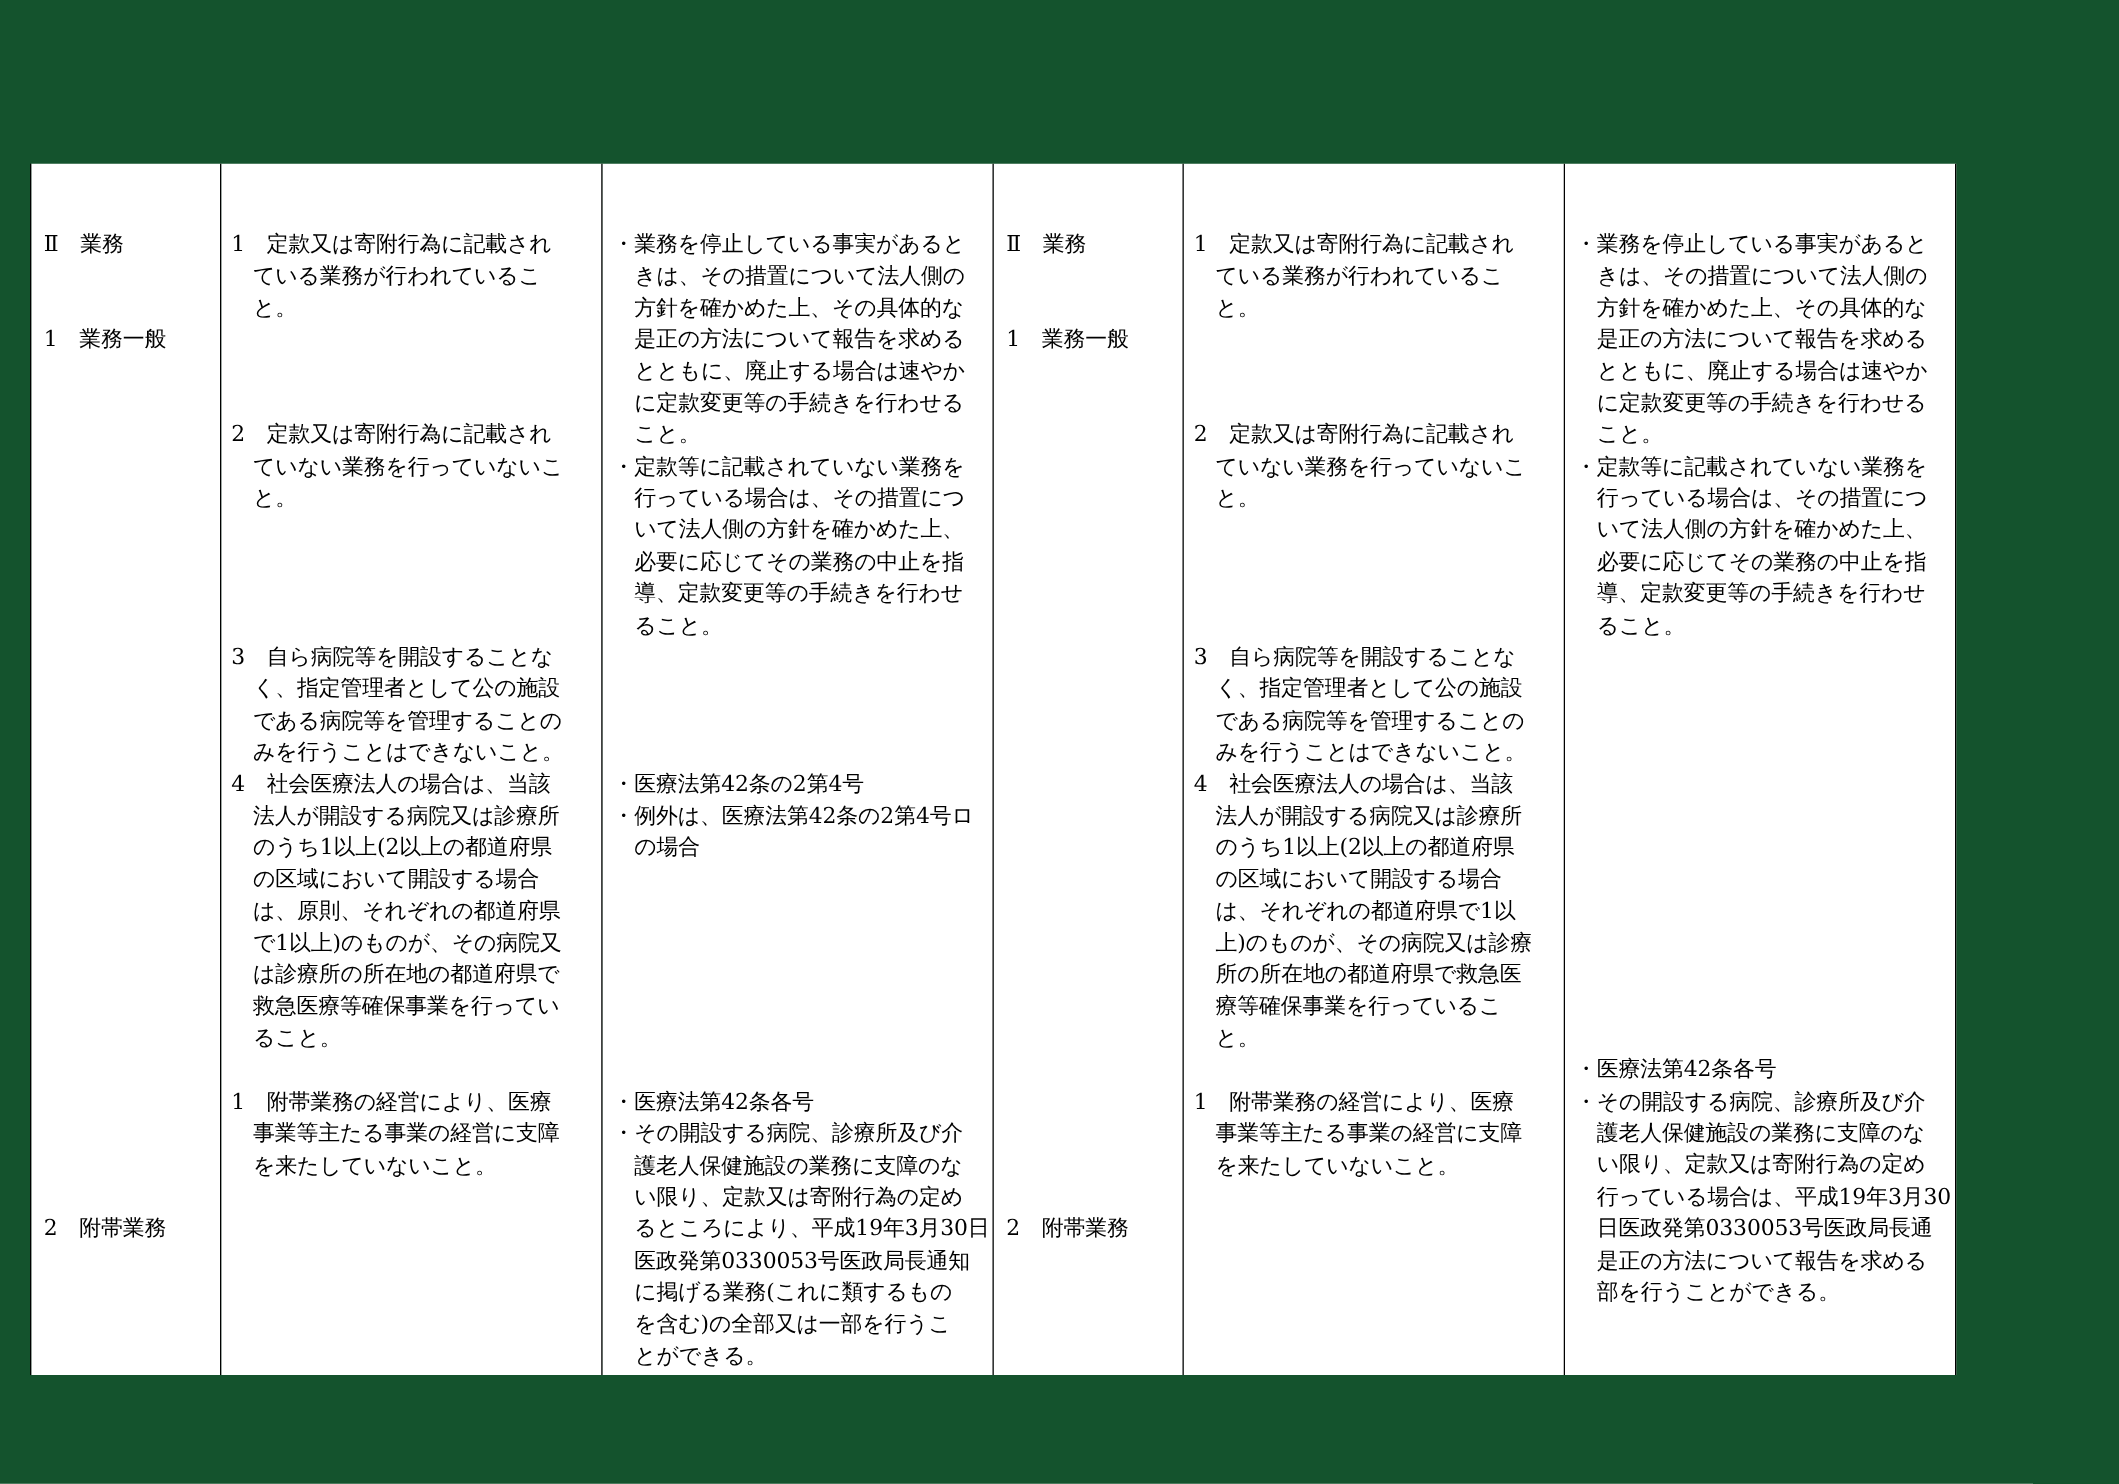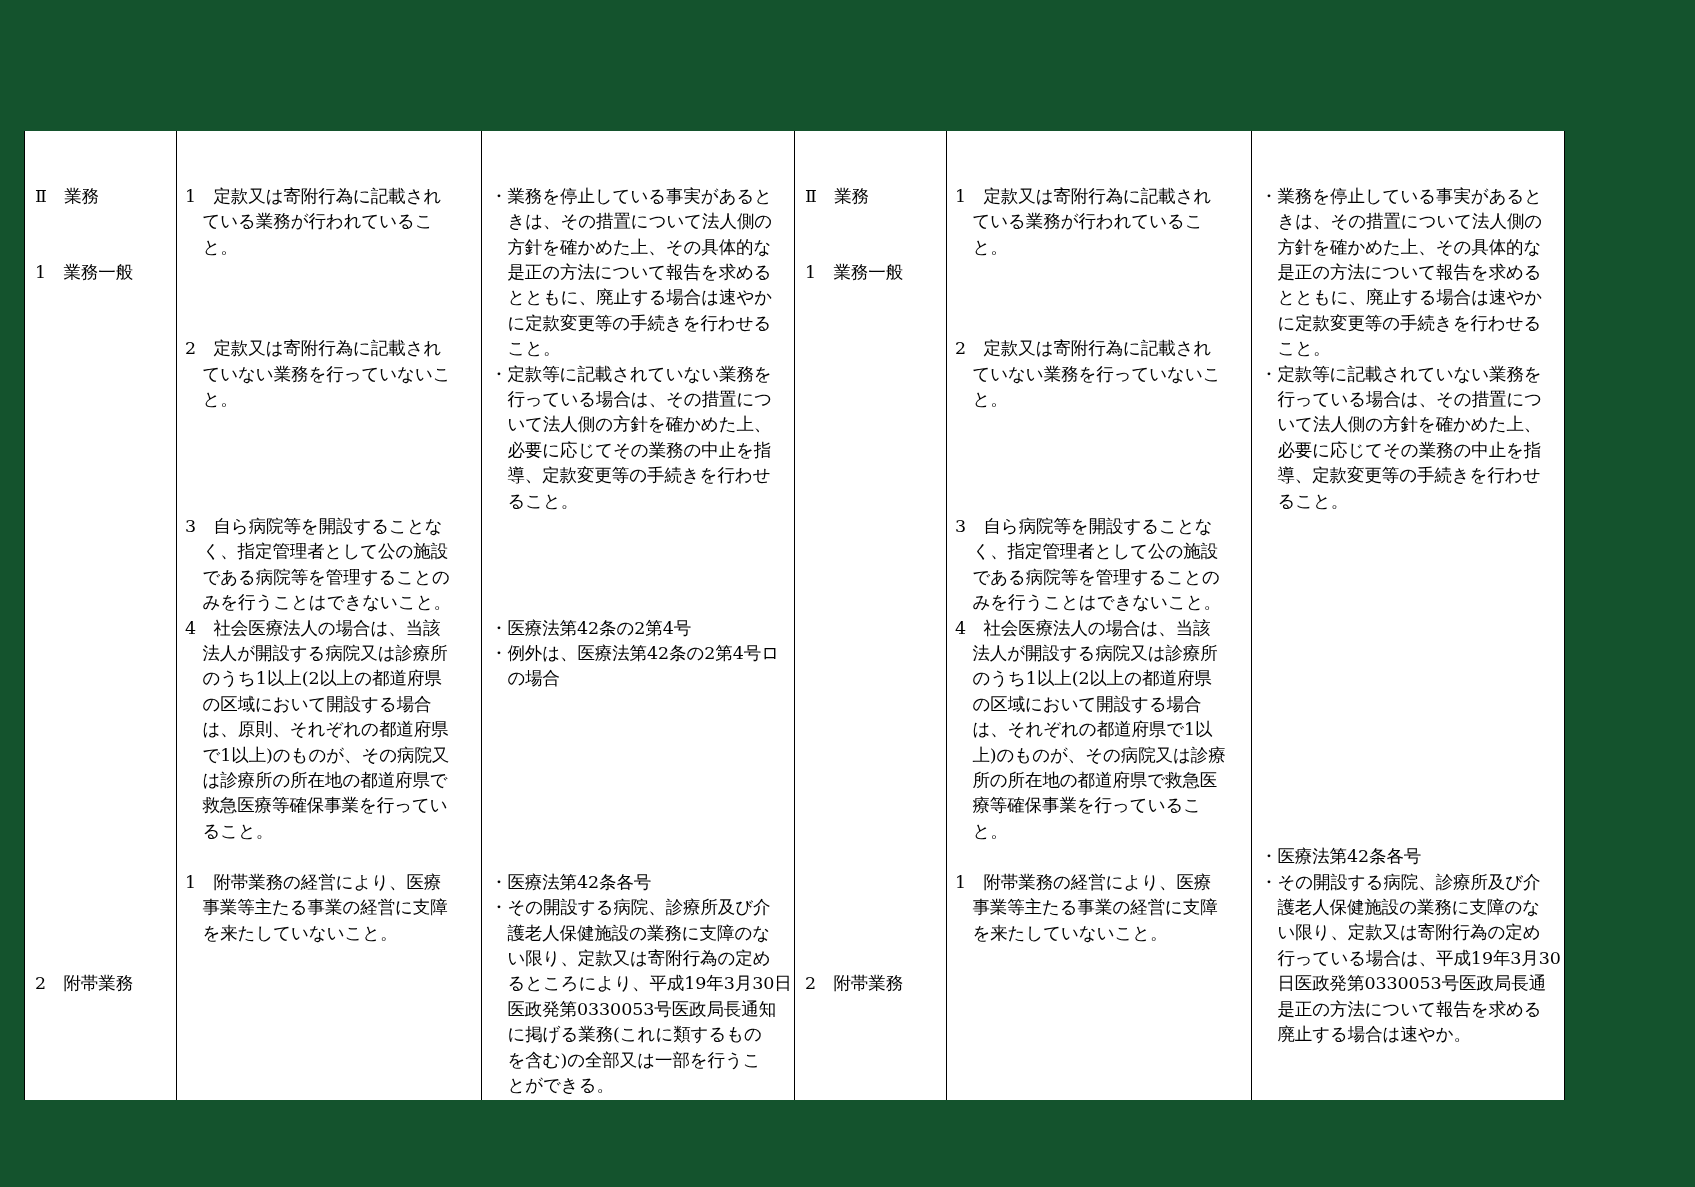--- a/index.html
+++ b/index.html
@@ -166,21 +166,21 @@
             </div>
           </td>
 
           <td class="last-rule">
             <div class="cell-inner">
               <div class="gap-2"></div>
               <div class="lines"><span class="ln">・業務を停止している事実があると</span><span class="ln">　きは、その措置について法人側の</span><span class="ln">　方針を確かめた上、その具体的な</span><span class="ln">　是正の方法について報告を求める</span><span class="ln">　とともに、廃止する場合は速やか</span><span class="ln">　に定款変更等の手続きを行わせる</span><span class="ln">　こと。</span></div>
               <div class="lines"><span class="ln">・定款等に記載されていない業務を</span><span class="ln">　行っている場合は、その措置につ</span><span class="ln">　いて法人側の方針を確かめた上、</span><span class="ln">　必要に応じてその業務の中止を指</span><span class="ln">　導、定款変更等の手続きを行わせ</span><span class="ln">　ること。</span></div>
               <div class="gap-13"></div>
               <div class="lines"><span class="ln">・医療法第42条各号</span></div>
-              <div class="lines"><span class="ln">・その開設する病院、診療所及び介</span><span class="ln">　護老人保健施設の業務に支障のな</span><span class="ln">　い限り、定款又は寄附行為の定め</span><span class="ln">　行っている場合は、平成19年3月30</span><span class="ln">　日医政発第0330053号医政局長通</span><span class="ln">　是正の方法について報告を求める</span><span class="ln">　廃止する場合は速やか。</span></div>
+              <div class="lines"><span class="ln">・その開設する病院、診療所及び介</span><span class="ln">　護老人保健施設の業務に支障のな</span><span class="ln">　い限り、定款又は寄附行為の定め</span><span class="ln">　行っている場合は、平成19年3月30</span><span class="ln">　日医政発第0330053号医政局長通</span><span class="ln">　是正の方法について報告を求める</span><span class="ln">　部を行うことができる。</span></div>
             </div>
           </td>
 
         </tr>
       </tbody>
     </table>
   </div>
 </div>
 
 </body></html>

